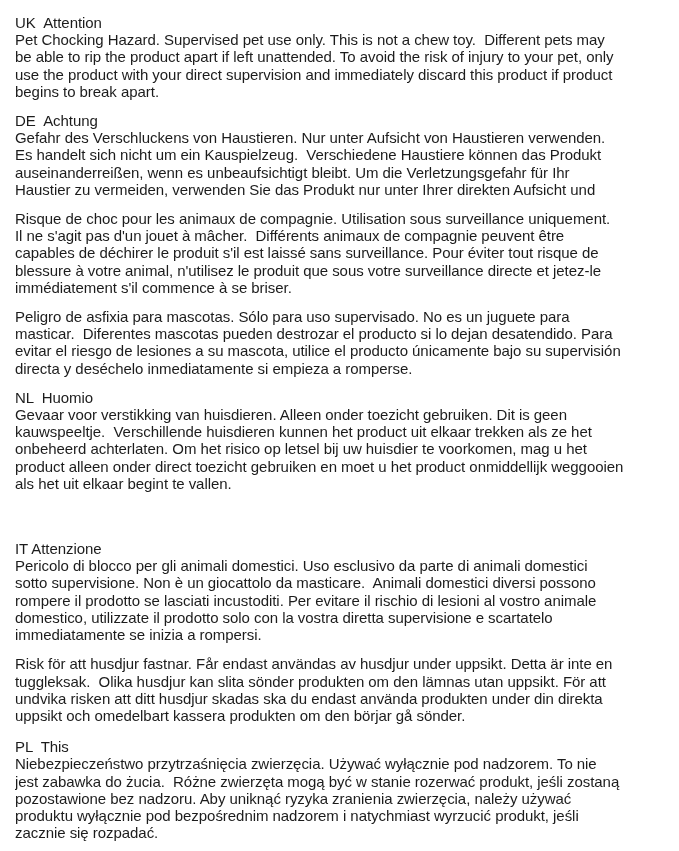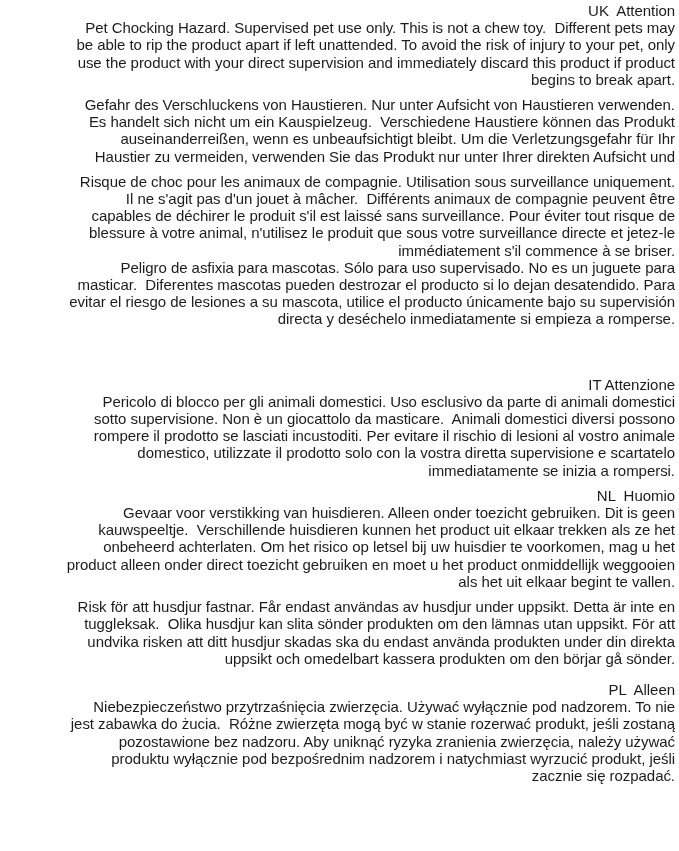--- a/index.html
+++ b/index.html
@@ -17,22 +17,21 @@
     width: 679px;
     padding: 2px 4px 0 3px;
     font-family: "Liberation Sans", "DejaVu Sans", sans-serif;
     font-size: 15px;
     line-height: 17.2px;
     letter-spacing: -0.05px;
     color: #1c1c1c;
     -webkit-font-smoothing: antialiased;
   }
   .section {
-    margin: 0;
-    text-align: right;
+    margin: 12px;
   }
   .section + .section {
     margin-top: 8px;
   }
   
   .section.tight {
     margin-top: 0;
   }
   
   .section.gap-large {
@@ -57,20 +56,21 @@
 
   <div class="section">
     <div class="section-heading">UK  Attention</div>
     <div class="section-body">Pet Chocking Hazard. Supervised pet use only. This is not a chew toy.  Different pets may
 be able to rip the product apart if left unattended. To avoid the risk of injury to your pet, only
 use the product with your direct supervision and immediately discard this product if product
 begins to break apart.</div>
   </div>
 
   <div class="section">
+    <div class="section-heading">DE  Achtung</div>
     <div class="section-body">Gefahr des Verschluckens von Haustieren. Nur unter Aufsicht von Haustieren verwenden.
 Es handelt sich nicht um ein Kauspielzeug.  Verschiedene Haustiere können das Produkt
 auseinanderreißen, wenn es unbeaufsichtigt bleibt. Um die Verletzungsgefahr für Ihr
 Haustier zu vermeiden, verwenden Sie das Produkt nur unter Ihrer direkten Aufsicht und</div>
   </div>
 
   <div class="section">
     <div class="section-body">Risque de choc pour les animaux de compagnie. Utilisation sous surveillance uniquement.
 Il ne s'agit pas d'un jouet à mâcher.  Différents animaux de compagnie peuvent être
 capables de déchirer le produit s'il est laissé sans surveillance. Pour éviter tout risque de
@@ -78,47 +78,47 @@
 immédiatement s'il commence à se briser.</div>
   </div>
 
   <div class="section tight">
     <div class="section-body">Peligro de asfixia para mascotas. Sólo para uso supervisado. No es un juguete para
 masticar.  Diferentes mascotas pueden destrozar el producto si lo dejan desatendido. Para
 evitar el riesgo de lesiones a su mascota, utilice el producto únicamente bajo su supervisión
 directa y deséchelo inmediatamente si empieza a romperse.</div>
   </div>
 
+  <div class="section">
+    <div class="section-heading">NL  Huomio</div>
+    <div class="section-body">Gevaar voor verstikking van huisdieren. Alleen onder toezicht gebruiken. Dit is geen
+kauwspeeltje.  Verschillende huisdieren kunnen het product uit elkaar trekken als ze het
+onbeheerd achterlaten. Om het risico op letsel bij uw huisdier te voorkomen, mag u het
+product alleen onder direct toezicht gebruiken en moet u het product onmiddellijk weggooien
+als het uit elkaar begint te vallen.</div>
+  </div>
+
   <div class="section gap-large">
     <div class="section-heading">IT Attenzione</div>
     <div class="section-body">Pericolo di blocco per gli animali domestici. Uso esclusivo da parte di animali domestici
 sotto supervisione. Non è un giocattolo da masticare.  Animali domestici diversi possono
 rompere il prodotto se lasciati incustoditi. Per evitare il rischio di lesioni al vostro animale
 domestico, utilizzate il prodotto solo con la vostra diretta supervisione e scartatelo
 immediatamente se inizia a rompersi.</div>
   </div>
 
   <div class="section">
-    <div class="section-heading">NL  Huomio</div>
-    <div class="section-body">Gevaar voor verstikking van huisdieren. Alleen onder toezicht gebruiken. Dit is geen
-kauwspeeltje.  Verschillende huisdieren kunnen het product uit elkaar trekken als ze het
-onbeheerd achterlaten. Om het risico op letsel bij uw huisdier te voorkomen, mag u het
-product alleen onder direct toezicht gebruiken en moet u het product onmiddellijk weggooien
-als het uit elkaar begint te vallen.</div>
-  </div>
-
-  <div class="section">
     <div class="section-body">Risk för att husdjur fastnar. Får endast användas av husdjur under uppsikt. Detta är inte en
 tuggleksak.  Olika husdjur kan slita sönder produkten om den lämnas utan uppsikt. För att
 undvika risken att ditt husdjur skadas ska du endast använda produkten under din direkta
 uppsikt och omedelbart kassera produkten om den börjar gå sönder.</div>
   </div>
 
   <div class="section gap-plus">
-    <div class="section-heading">PL  Alleen</div>
+    <div class="section-heading">PL  This</div>
     <div class="section-body">Niebezpieczeństwo przytrzaśnięcia zwierzęcia. Używać wyłącznie pod nadzorem. To nie
 jest zabawka do żucia.  Różne zwierzęta mogą być w stanie rozerwać produkt, jeśli zostaną
 pozostawione bez nadzoru. Aby uniknąć ryzyka zranienia zwierzęcia, należy używać
 produktu wyłącznie pod bezpośrednim nadzorem i natychmiast wyrzucić produkt, jeśli
 zacznie się rozpadać.</div>
   </div>
 
 </div>
 
 </body></html>

